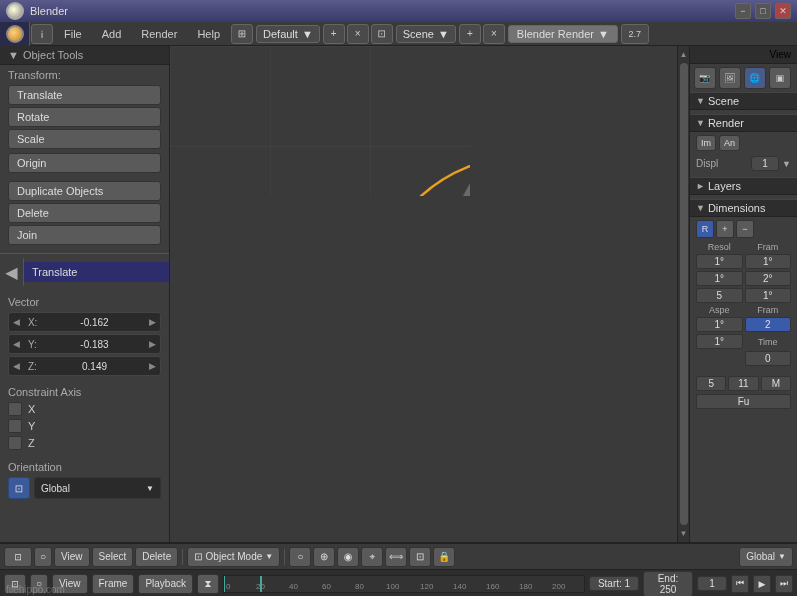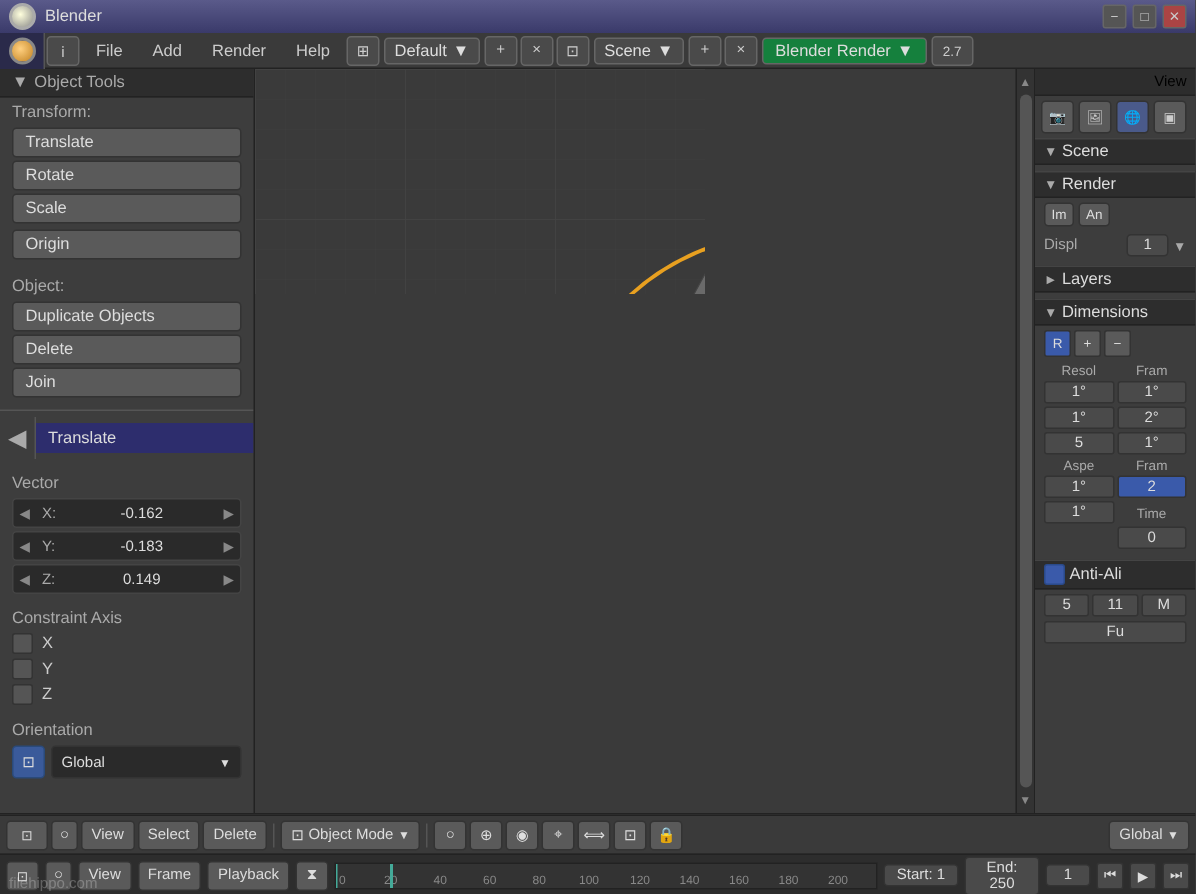--- a/index.html
+++ b/index.html
@@ -89,21 +89,21 @@
       padding: 2px 6px;
       background: #4a4a4a;
       border: 1px solid #666;
       border-radius: 3px;
       color: #ddd;
       margin: 2px;
     }
     #menubar .render-engine {
       display: flex; align-items: center; gap: 4px;
       padding: 2px 8px;
-      background: #15803d;
+      background: #737373;
       border: 1px solid #666;
       border-radius: 3px;
       color: #ddd;
       margin: 2px;
     }
     #menubar .menu-icon-btn {
       width: 22px; height: 20px;
       background: #4a4a4a;
       border: 1px solid #666;
       border-radius: 3px;
@@ -496,21 +496,20 @@
 
     <div class="tool-section">
       <div class="tool-section-label">Transform:</div>
       <button class="tool-btn">Translate</button>
       <button class="tool-btn">Rotate</button>
       <button class="tool-btn">Scale</button>
       <button class="tool-btn" style="margin-top:4px;">Origin</button>
     </div>
 
     <div class="tool-section">
-      <div class="tool-section-label">Object:</div>
       <button class="tool-btn">Duplicate Objects</button>
       <button class="tool-btn">Delete</button>
       <button class="tool-btn">Join</button>
     </div>
 
     <div style="display:flex; align-items:center; margin-bottom:6px; border-top:1px solid #555; padding-top:4px;">
       <div style="width:24px; height:28px; background:#3d3d3d; display:flex; align-items:center; justify-content:center; cursor:pointer; font-size:16px; color:#aaa; border-right:1px solid #555;">◀</div>
       <div style="flex:1; padding:4px 8px; background:#2d2d6d; color:#ddd; font-size:11px;">Translate</div>
     </div>
 
@@ -745,24 +744,20 @@
           </div>
           <div style="display:grid;grid-template-columns:1fr 1fr;gap:2px;">
             <div></div>
             <div class="resol-cell">0</div>
           </div>
         </div>
       </div>
     </div>
 
     <div class="right-section">
-      <div class="right-section-header">
-        <div class="anti-ali-check"></div>
-        <span>Anti-Ali</span>
-      </div>
       <div class="anti-ali-section">
         <div style="display:grid;grid-template-columns:1fr 1fr 1fr;gap:2px;">
           <div class="resol-cell">5</div>
           <div class="resol-cell">11</div>
           <div class="resol-cell">M</div>
         </div>
         <div style="margin-top:3px;display:flex;align-items:center;gap:3px;">
           <div class="resol-cell" style="flex:1;">Fu</div>
         </div>
       </div>

